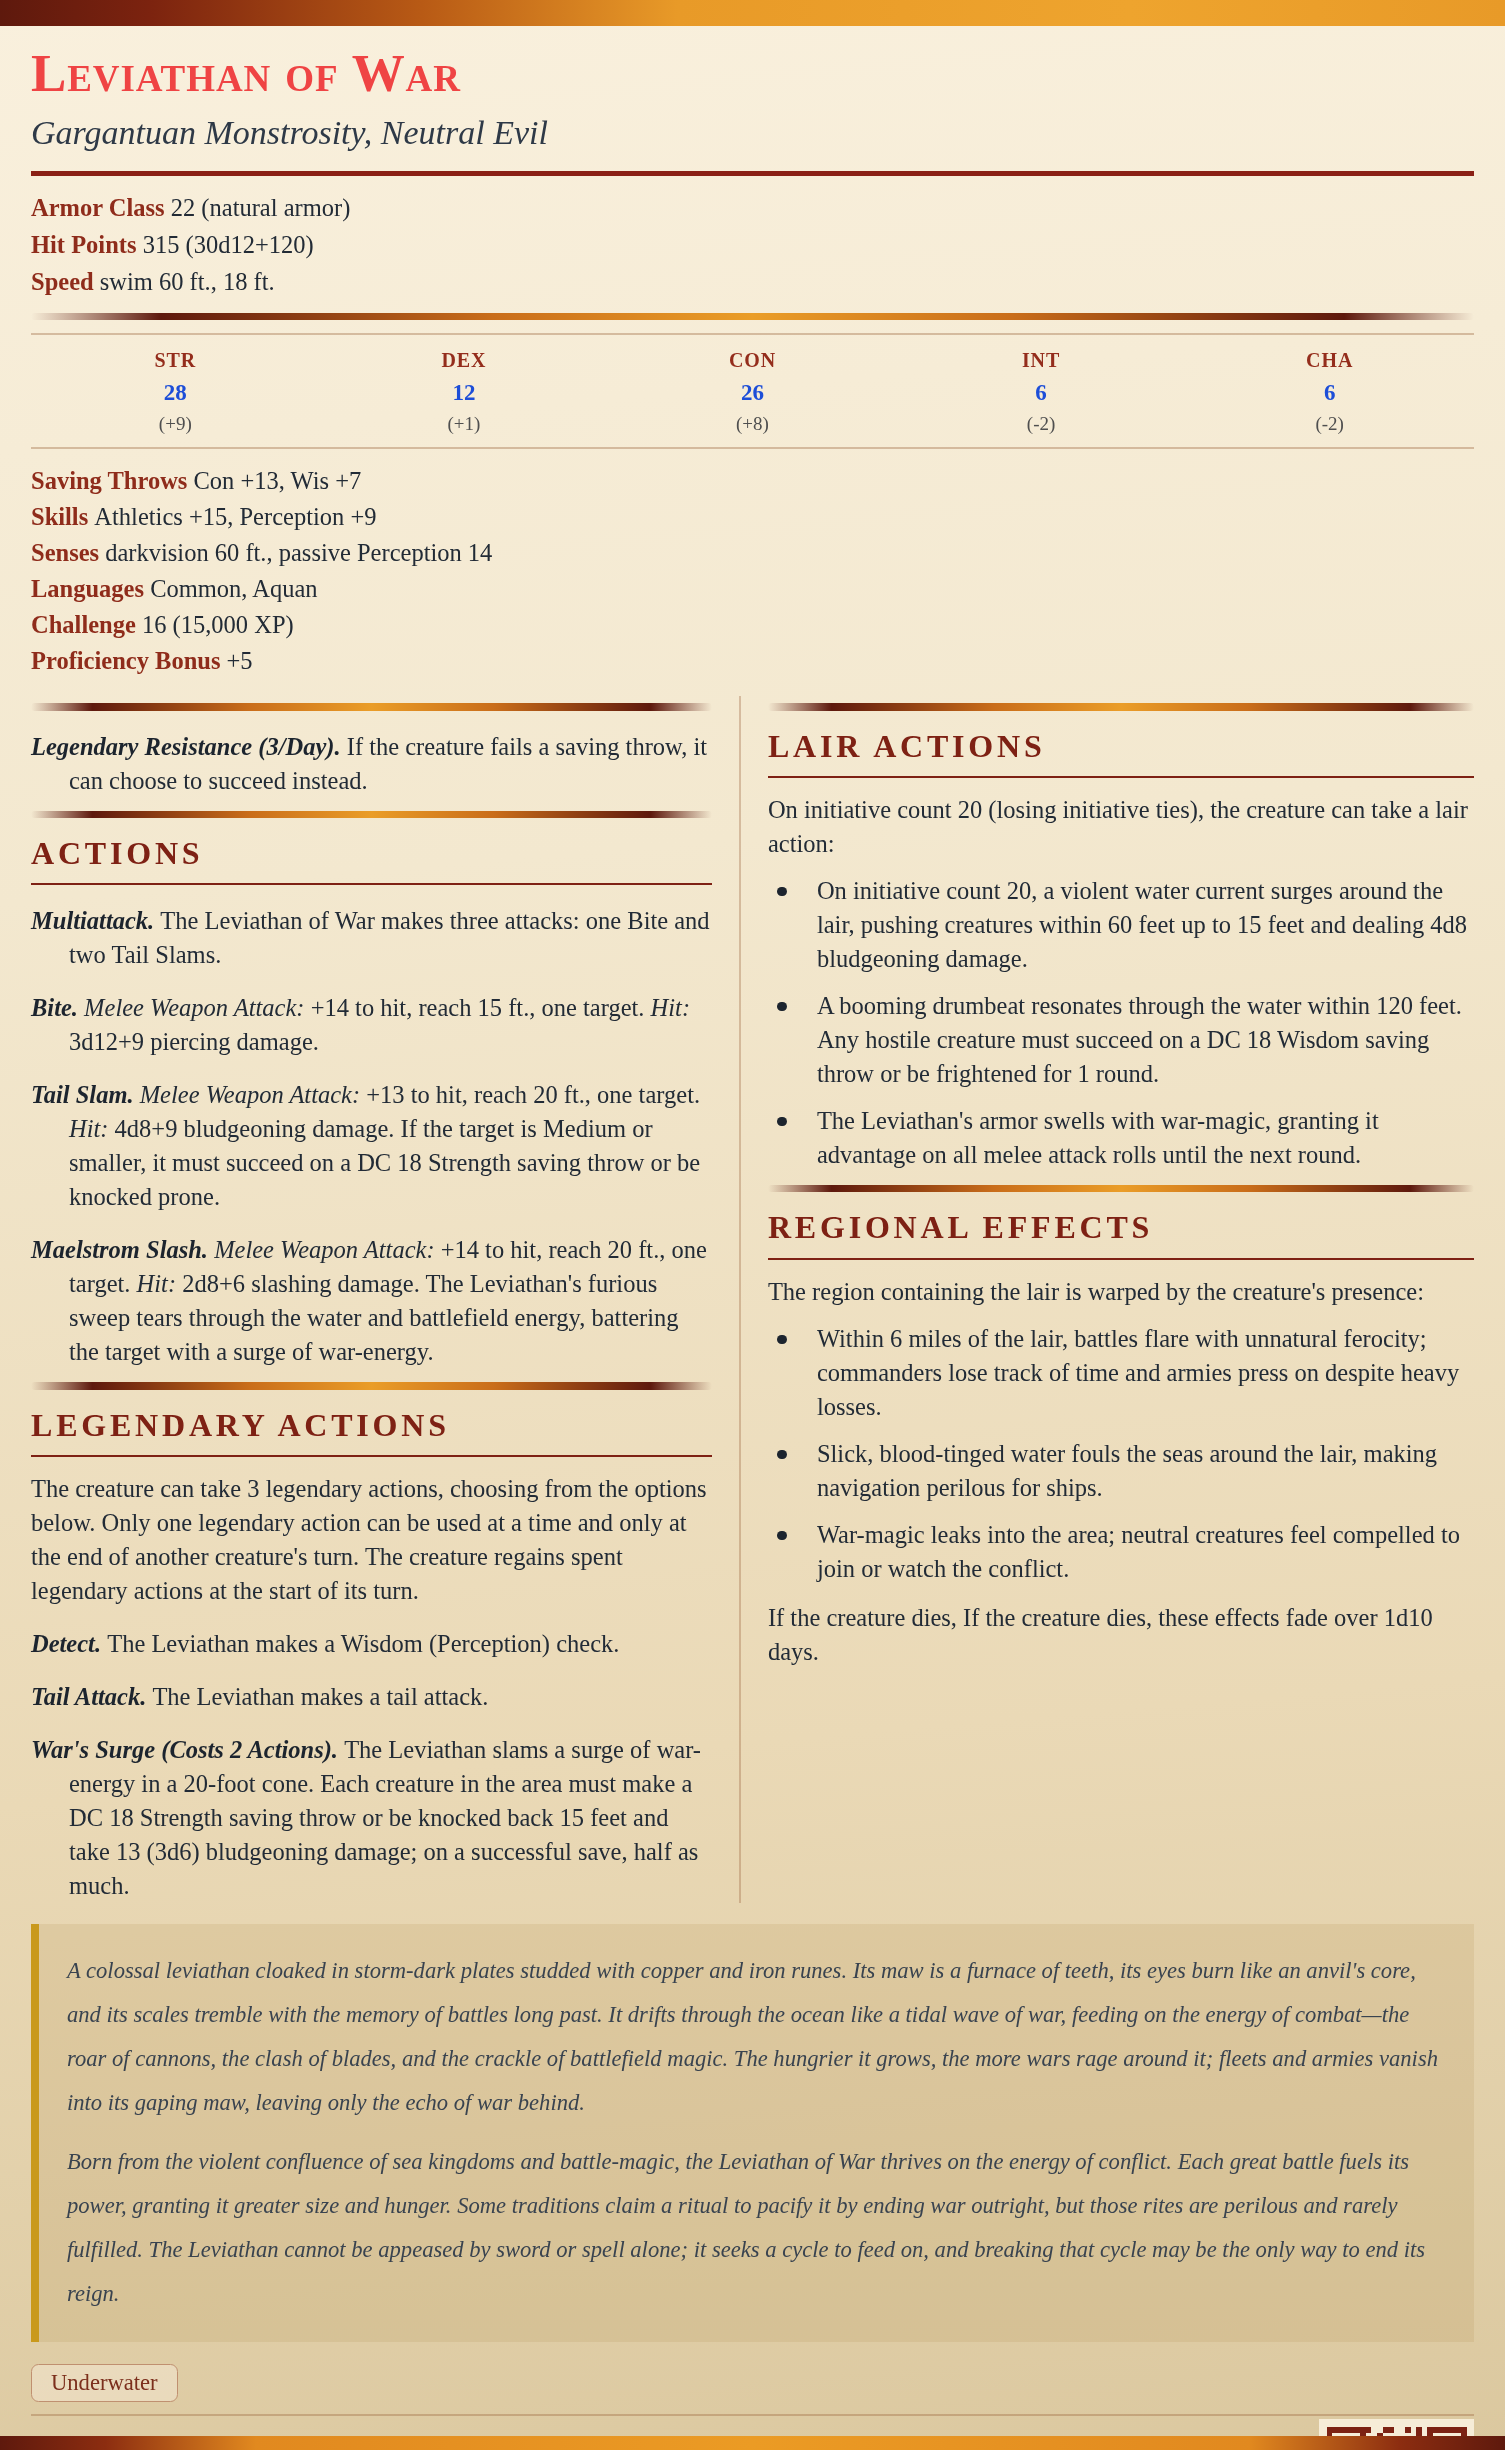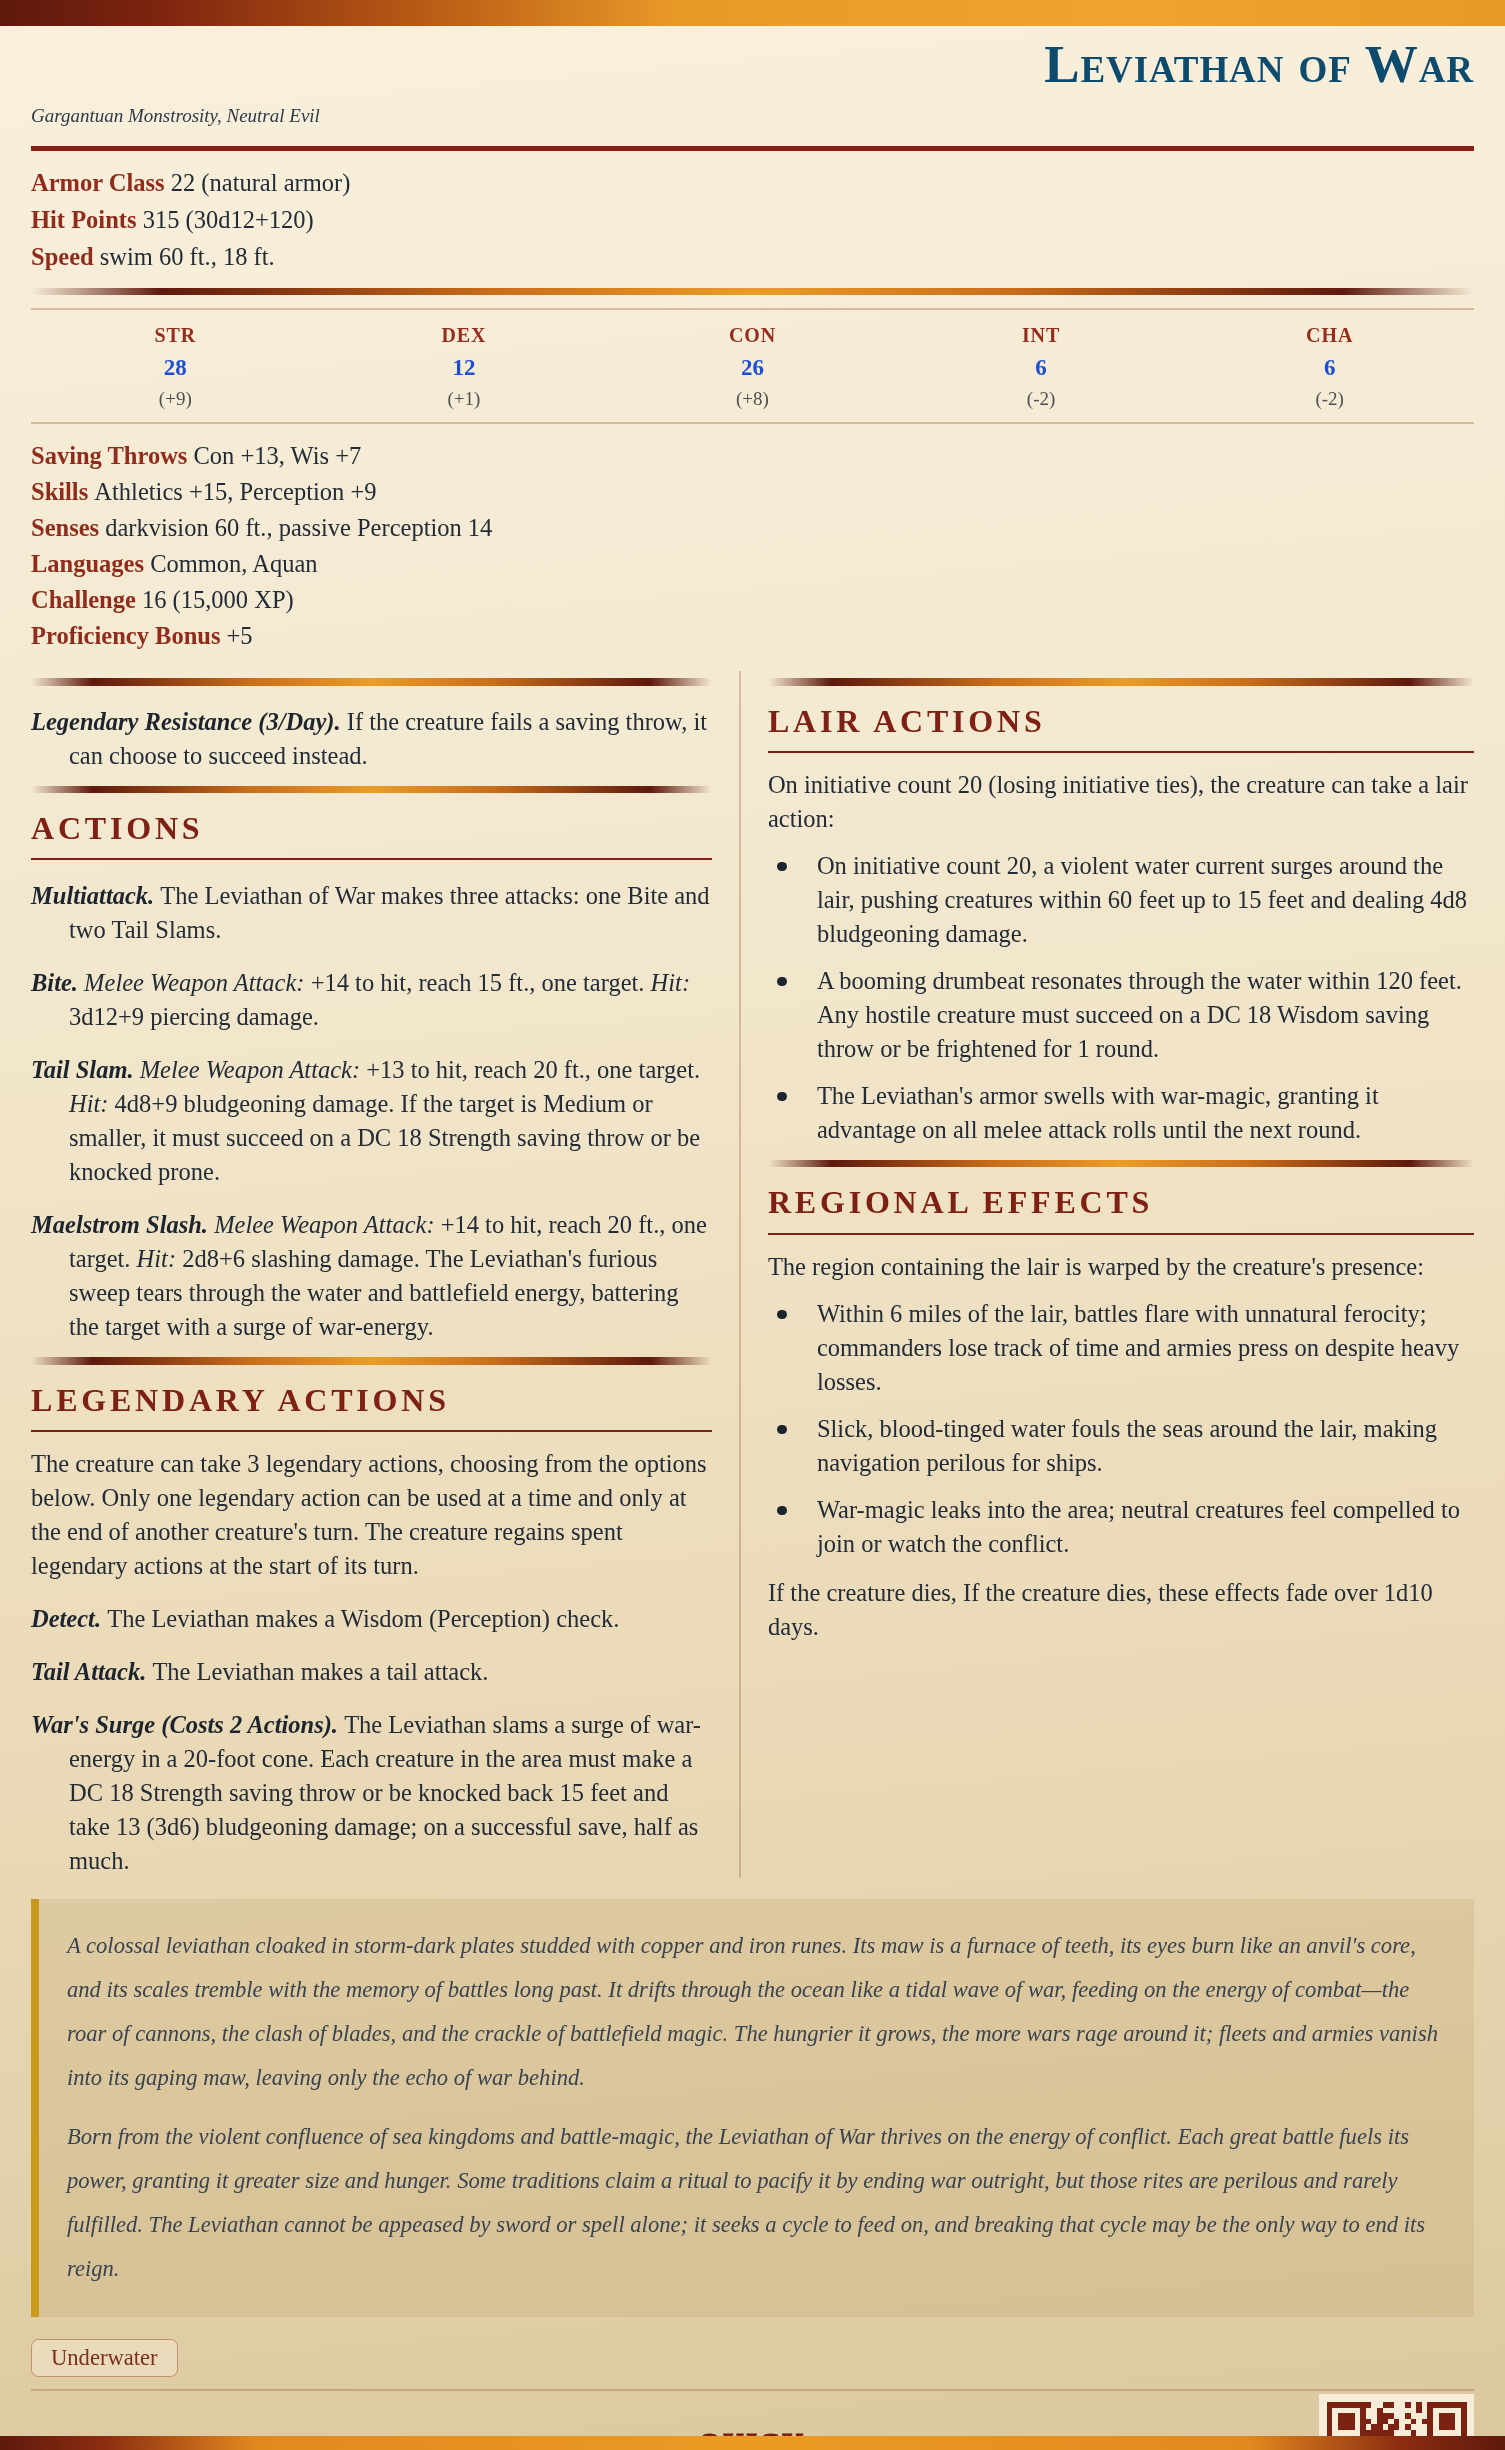--- a/index.html
+++ b/index.html
@@ -7,22 +7,22 @@
   body {
     width:1505px; height:2450px;
     font-family:"Liberation Serif","DejaVu Serif",serif;
     background:linear-gradient(175deg,#f9f0dd 0%,#f3e8cf 35%,#ead9b6 70%,#dbc89f 100%);
     position:relative; overflow:hidden;
     color:#222b36;
   }
   .topbar { height:26px;
     background:linear-gradient(90deg,#5e190d 0%,#7c230f 10%,#b85a15 28%,#e89a28 45%,#eea42e 75%,#e89a28 100%); }
   .pad { padding-left:31px; padding-right:31px; }
-  h1 { font-size:53px; font-variant:small-caps; color:#0c4a6e; margin:8px 0 0; font-weight:700; letter-spacing:0.9px;text-align:right; }
-  .subtitle { font-style:italic; font-size:19px; color:#2e3947; margin-top:11.3px; }
+  h1 { font-size:53px; font-variant:small-caps; color:#ef4444; margin:17px 0 0; font-weight:700; letter-spacing:0.9px; }
+  .subtitle { font-style:italic; font-size:34px; color:#2e3947; margin-top:11.3px; }
   .header-rule { height:4.7px; background:#8a2015; margin-top:19px; }
 
   .corestats { margin-top:13px; }
   .statline { font-size:24.5px; line-height:37px; margin:0; }
   .slabel { font-weight:700; color:#8f2c1b; }
   .svalue { color:#222b36; }
 
   .divider { height:7.5px; border-radius:3.8px; margin-top:13px;
     background:linear-gradient(90deg,rgba(94,25,13,0) 0%,#5e190d 9%,#c96d1a 32%,#ea9d28 50%,#c96d1a 68%,#5e190d 91%,rgba(94,25,13,0) 100%); }
   .thinline { height:1.9px; background:rgba(158,104,66,.38); margin-top:12.2px; }

